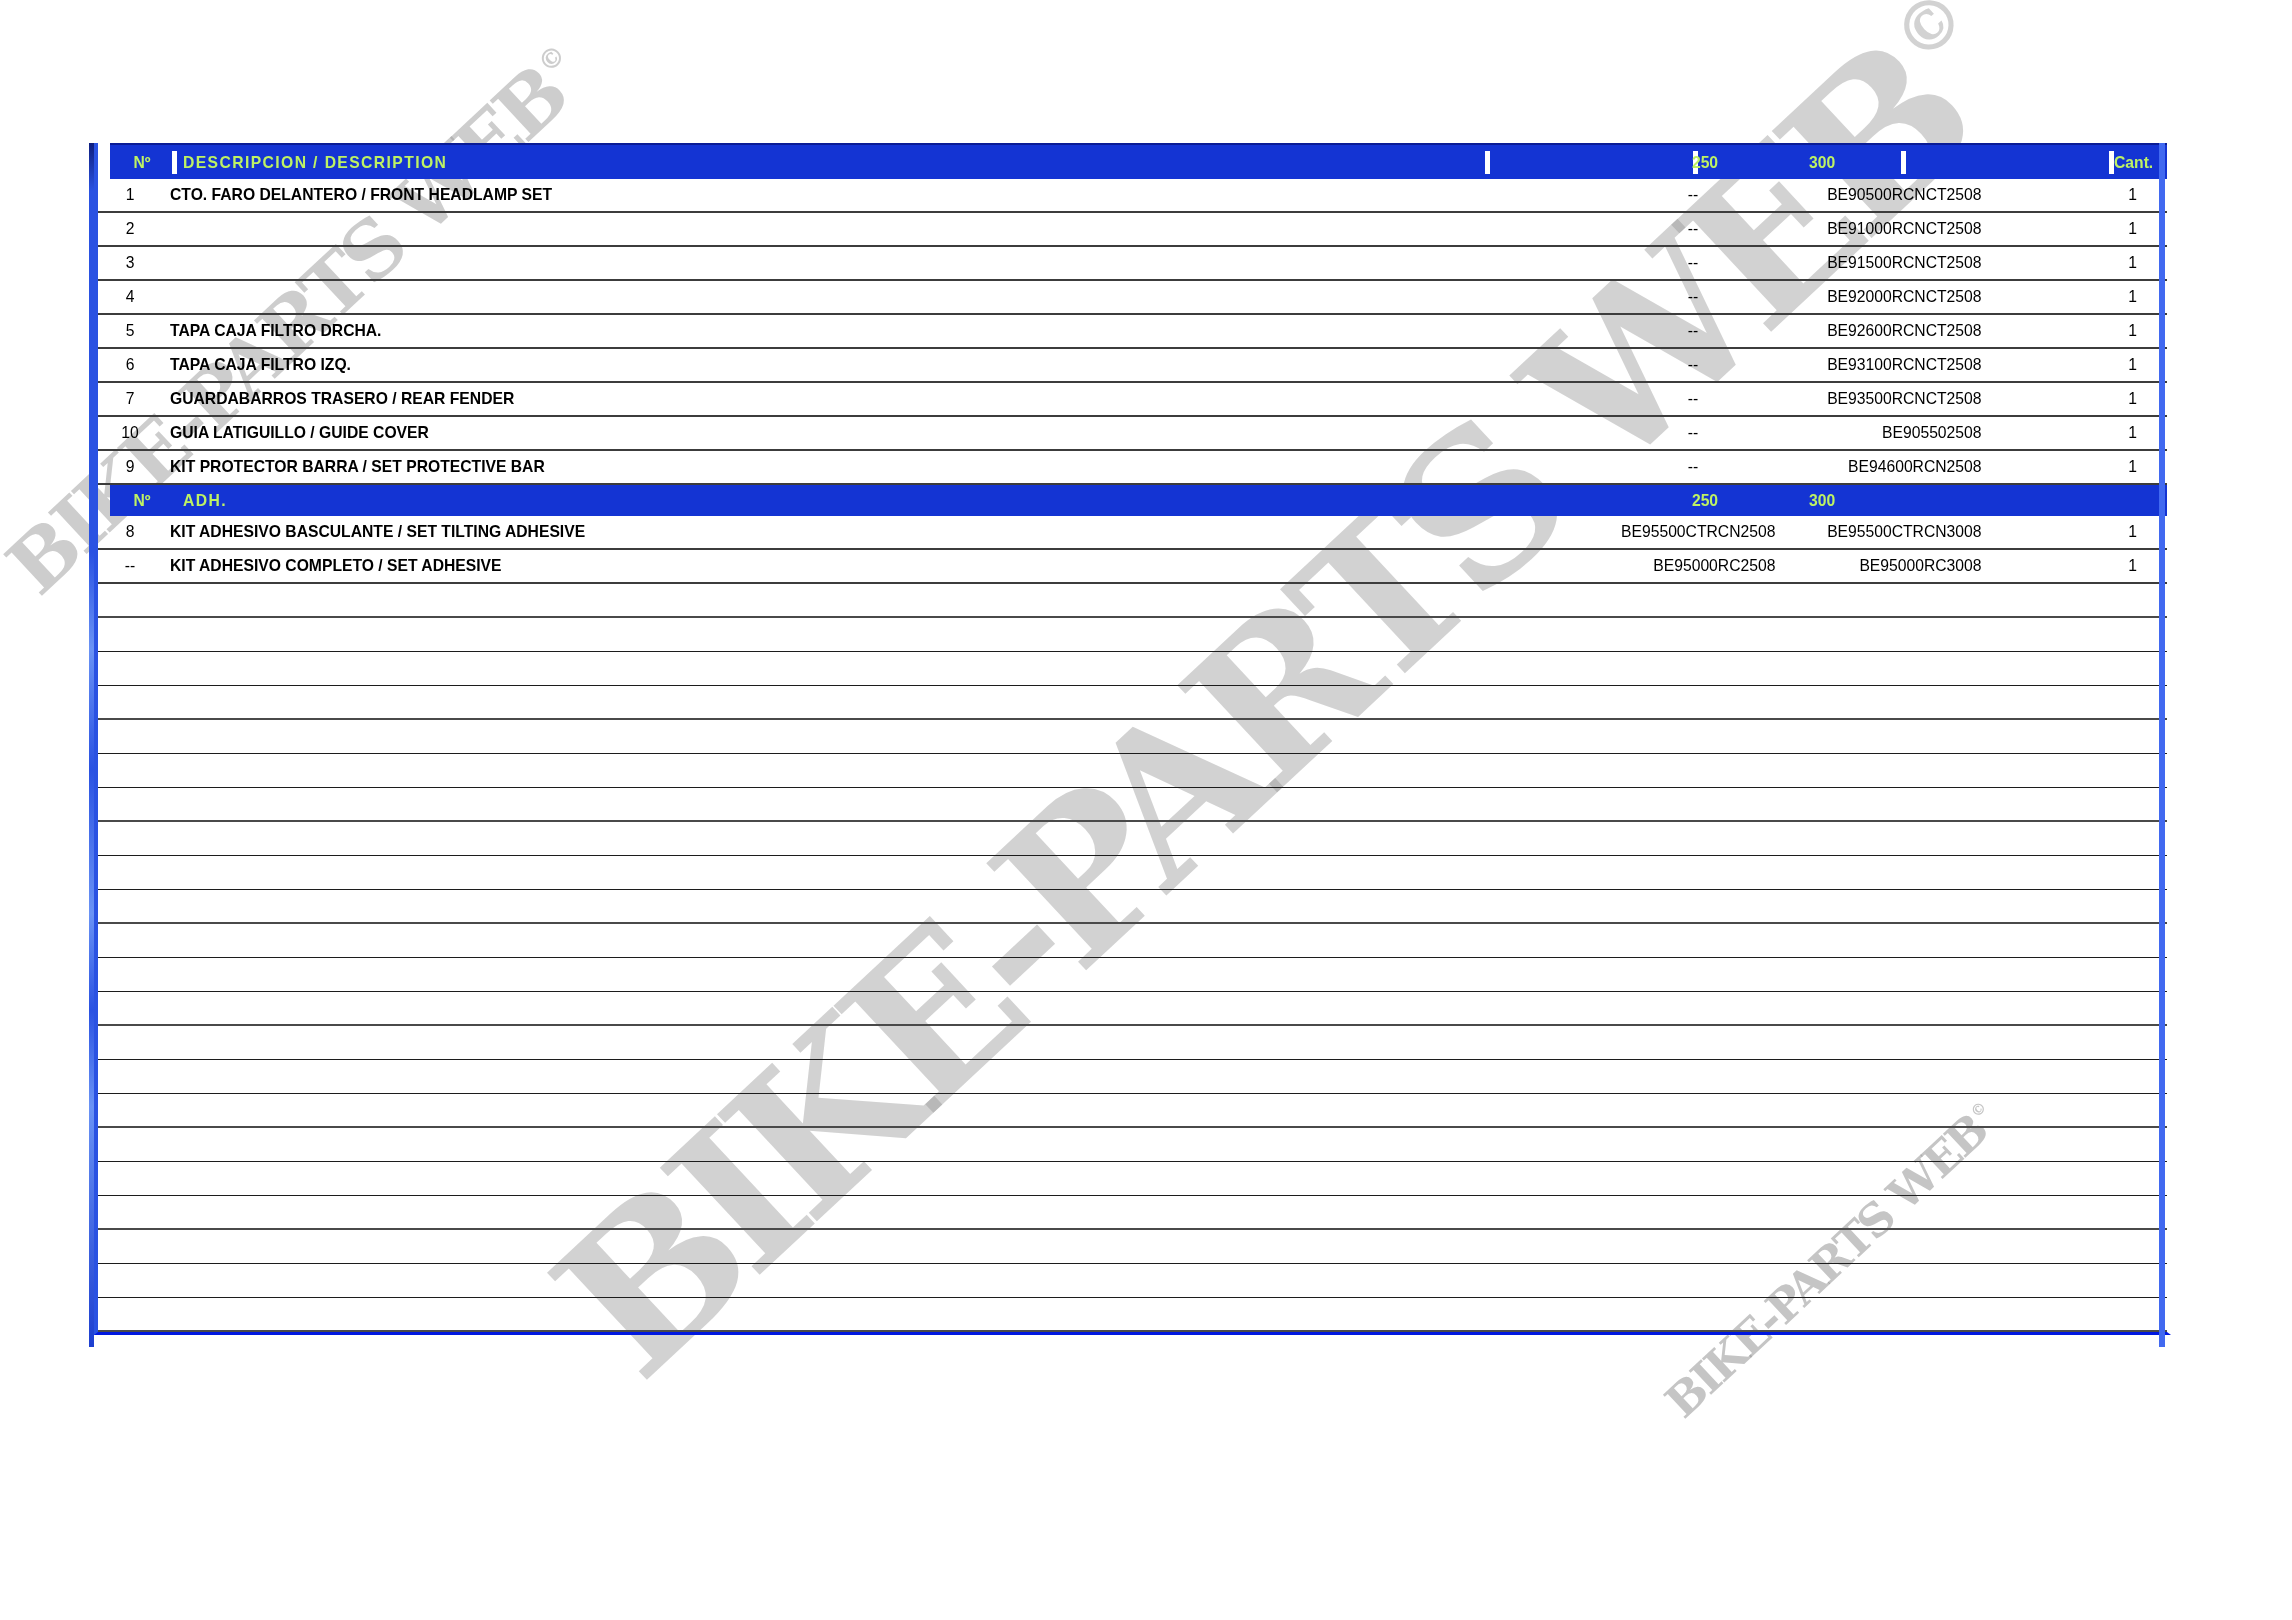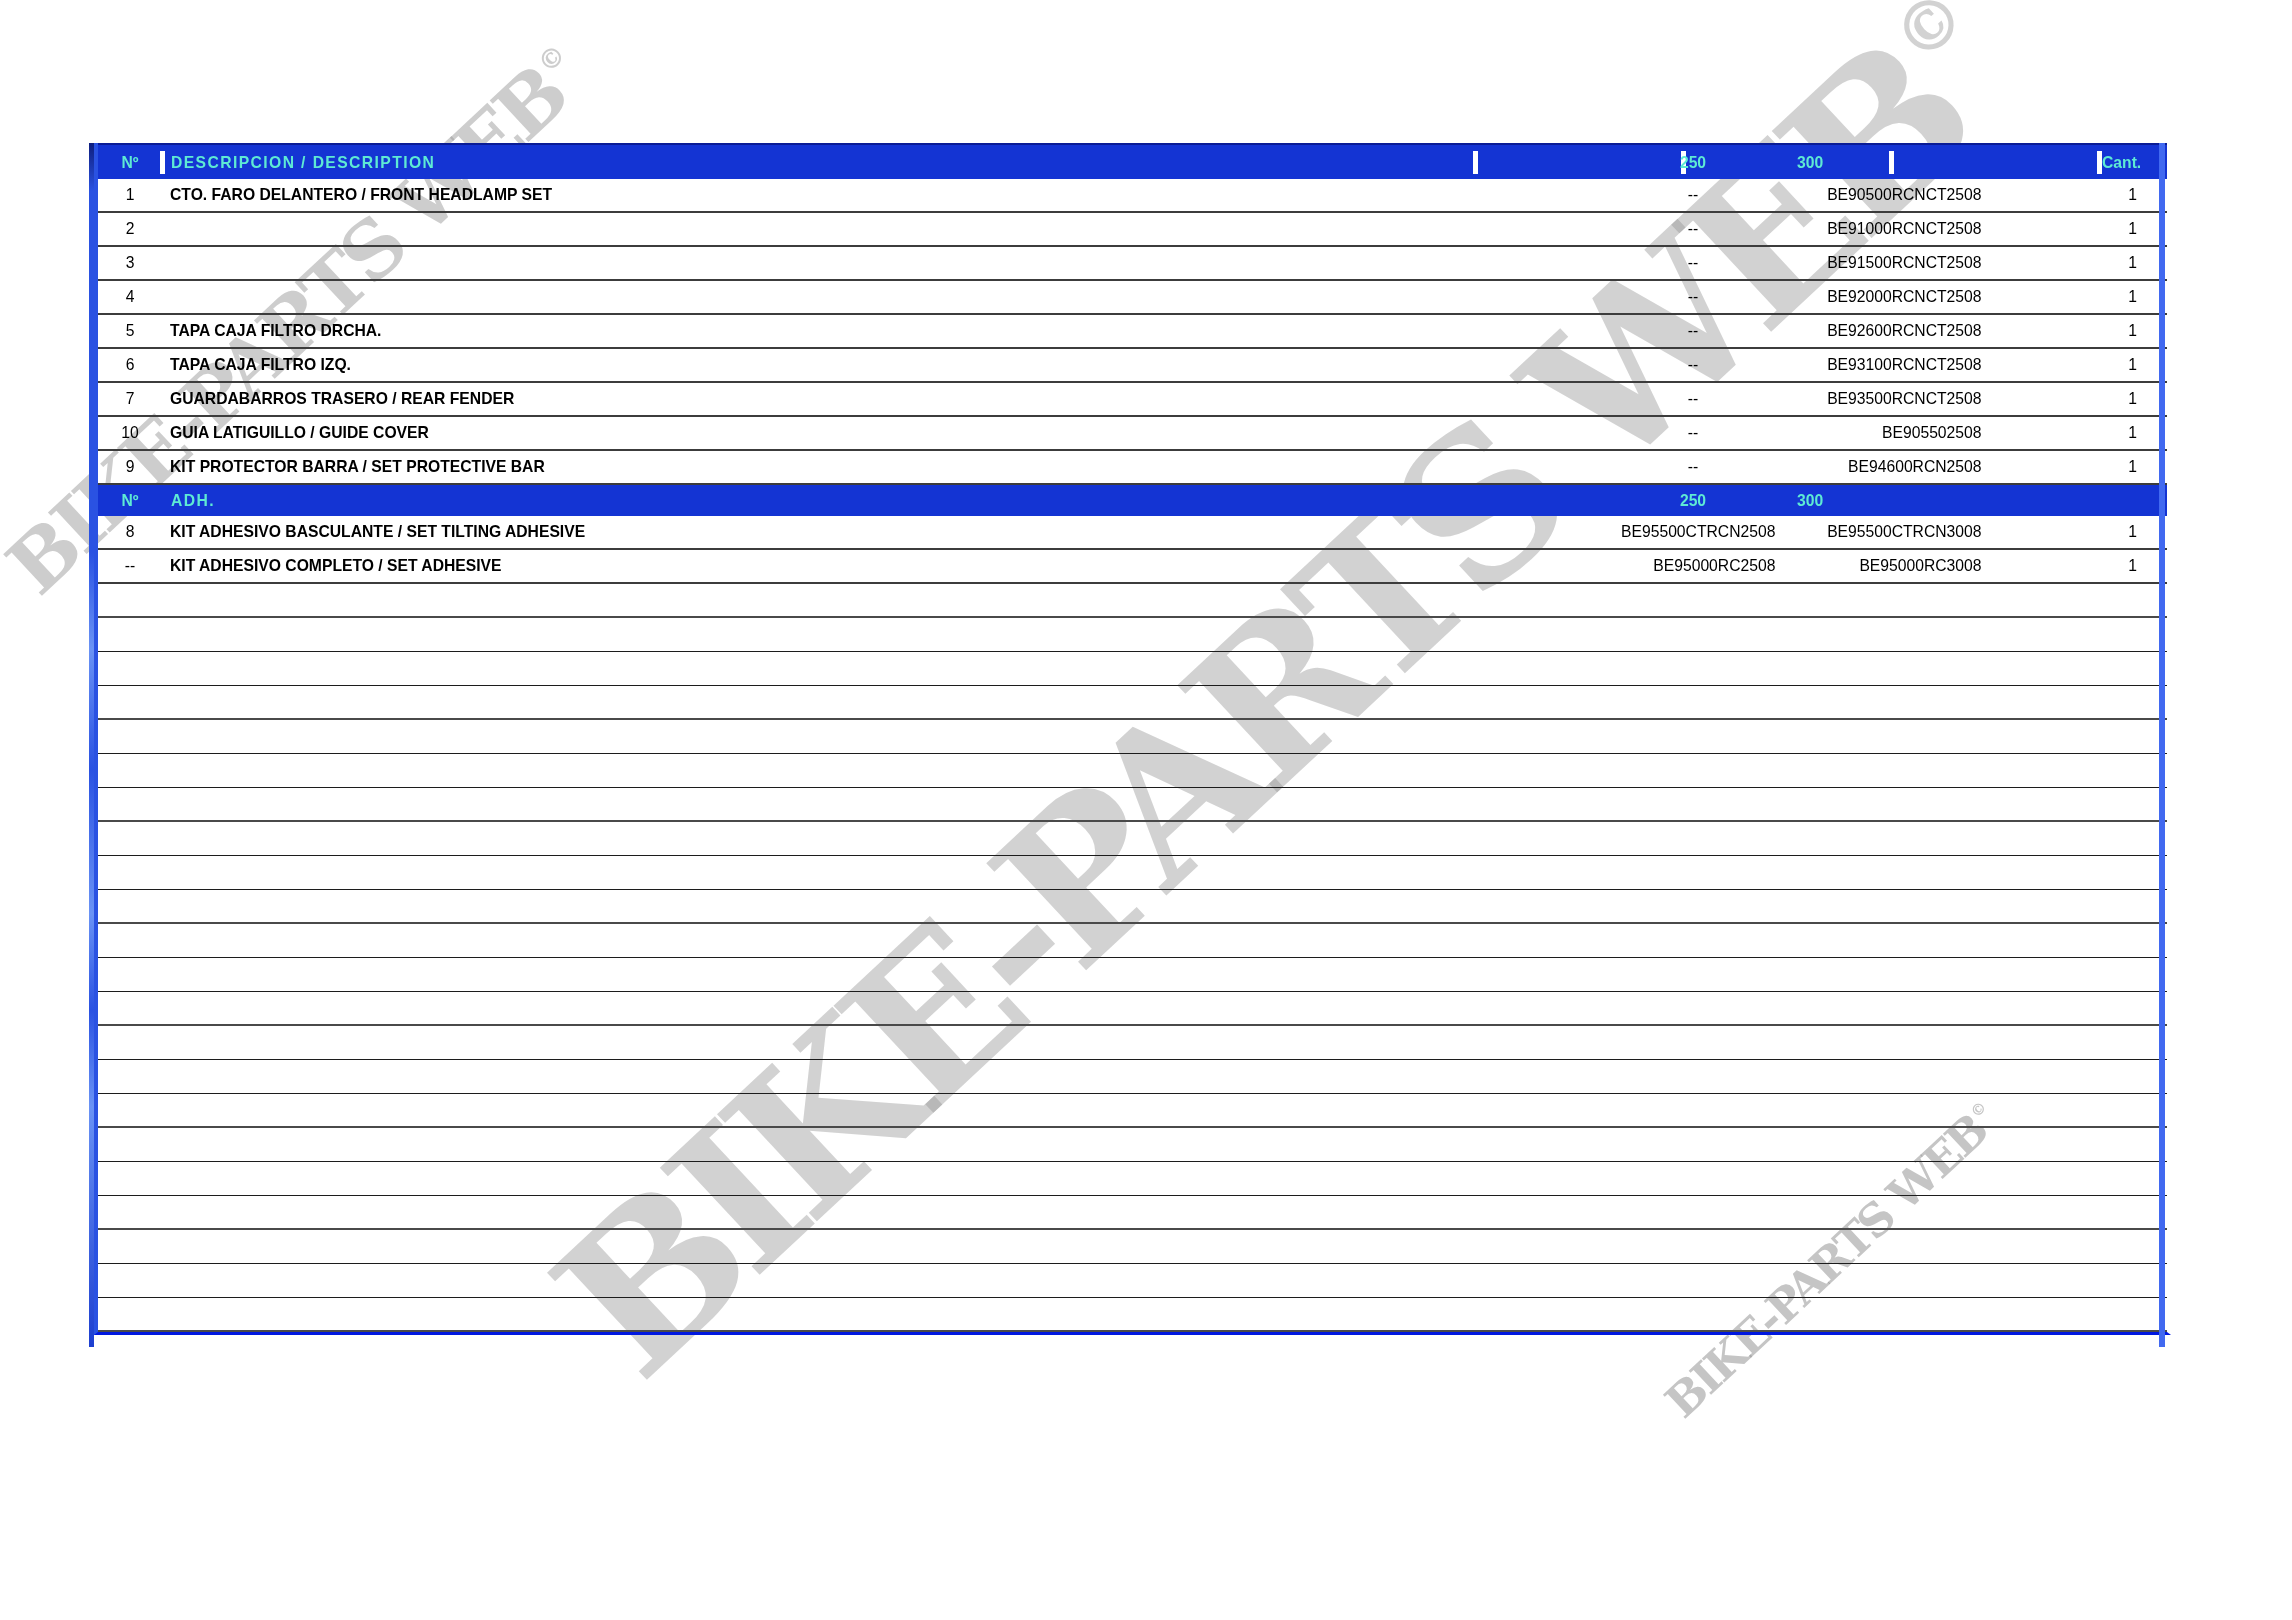--- a/index.html
+++ b/index.html
@@ -33,21 +33,21 @@
   #left-border{
     position:absolute;left:89px;top:143px;width:4.9px;height:1204px;z-index:2;
     background:linear-gradient(180deg,#0e1e7e 0%,#2a52e2 4%,#2a52e2 34%,#6a93f5 42%,#2a52e2 52%,#6a93f5 64%,#2a52e2 72%,#6a93f5 80%,#1d3fd0 100%);
   }
   #right-border{
     position:absolute;left:2159px;top:143px;width:5.9px;height:1204px;z-index:2;
     background:var(--border-blue,#4169f0);
   }
   .hbar{
     position:relative;background:var(--header-blue,#1434d3);
-    color:#5eead4;font-weight:bold;font-size:15.7px;
+    color:#bef264;font-weight:bold;font-size:15.7px;margin-left:12px;
   }
   #hbar-main{height:36px;line-height:36px;border-top:2px solid #0a1c96;box-sizing:border-box;}
   #hbar-adh{height:31px;line-height:31px;}
   .tick{position:absolute;top:5.9px;width:4.9px;height:23.5px;background:#ffffff;}
   .hl{position:absolute;top:0;}
   .lbl-no{left:0;width:64px;text-align:center;}
   .lbl-desc{left:73px;letter-spacing:1.4px;}
   .lbl-250{left:1491px;width:208px;text-align:center;}
   .lbl-300{left:1699px;width:208px;}
   .lbl-qty{left:2004px;}

